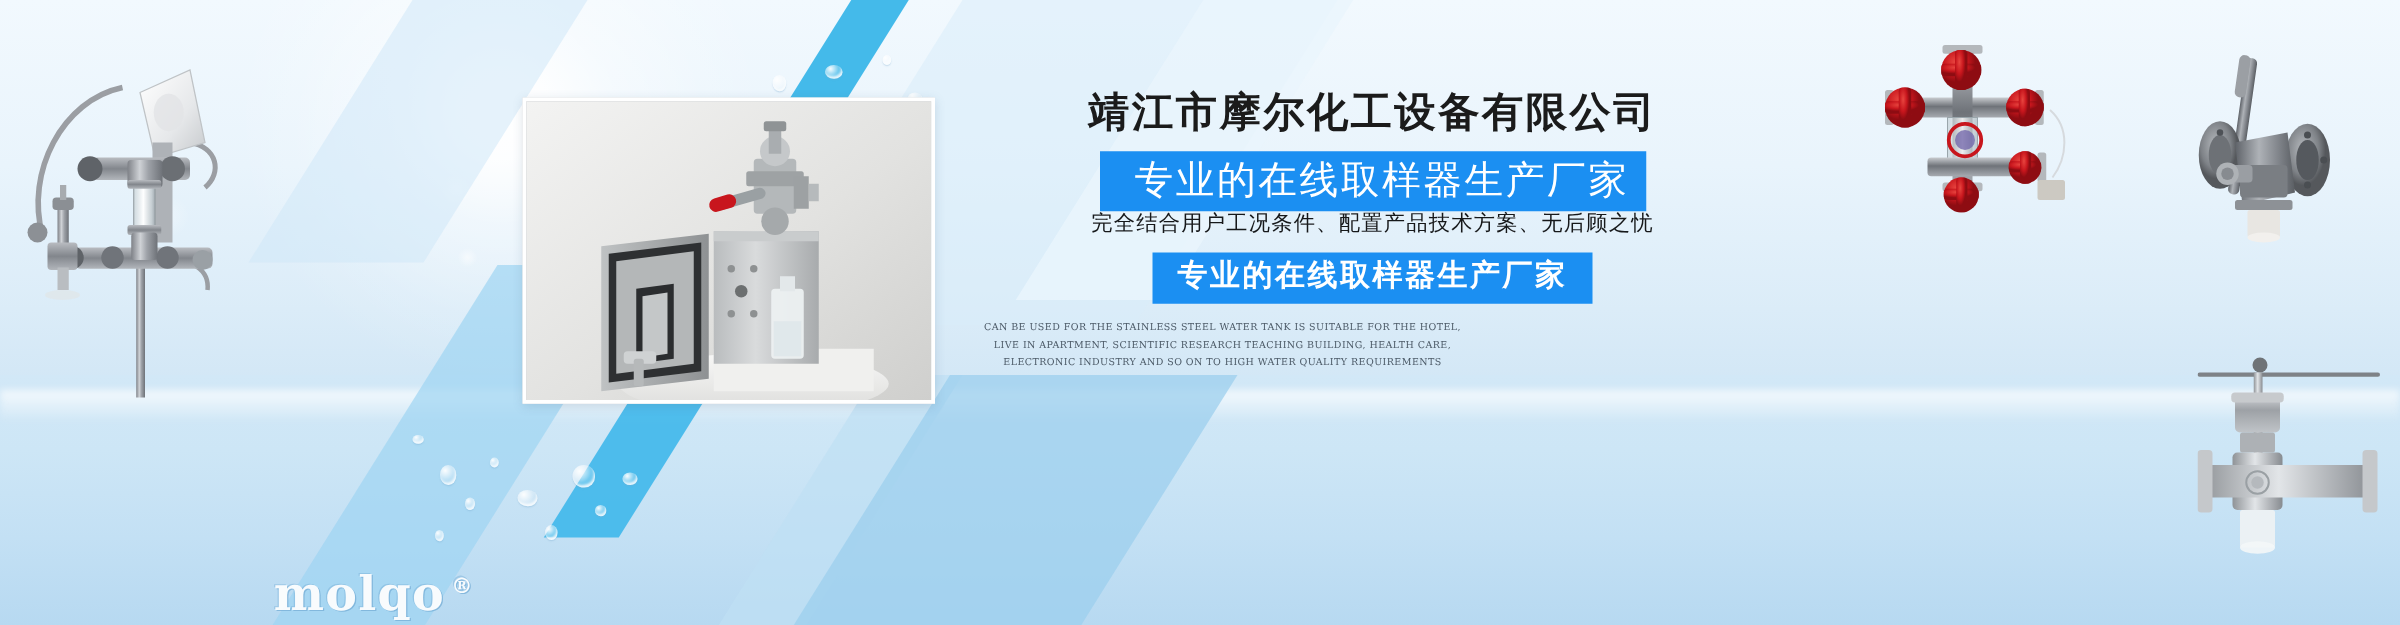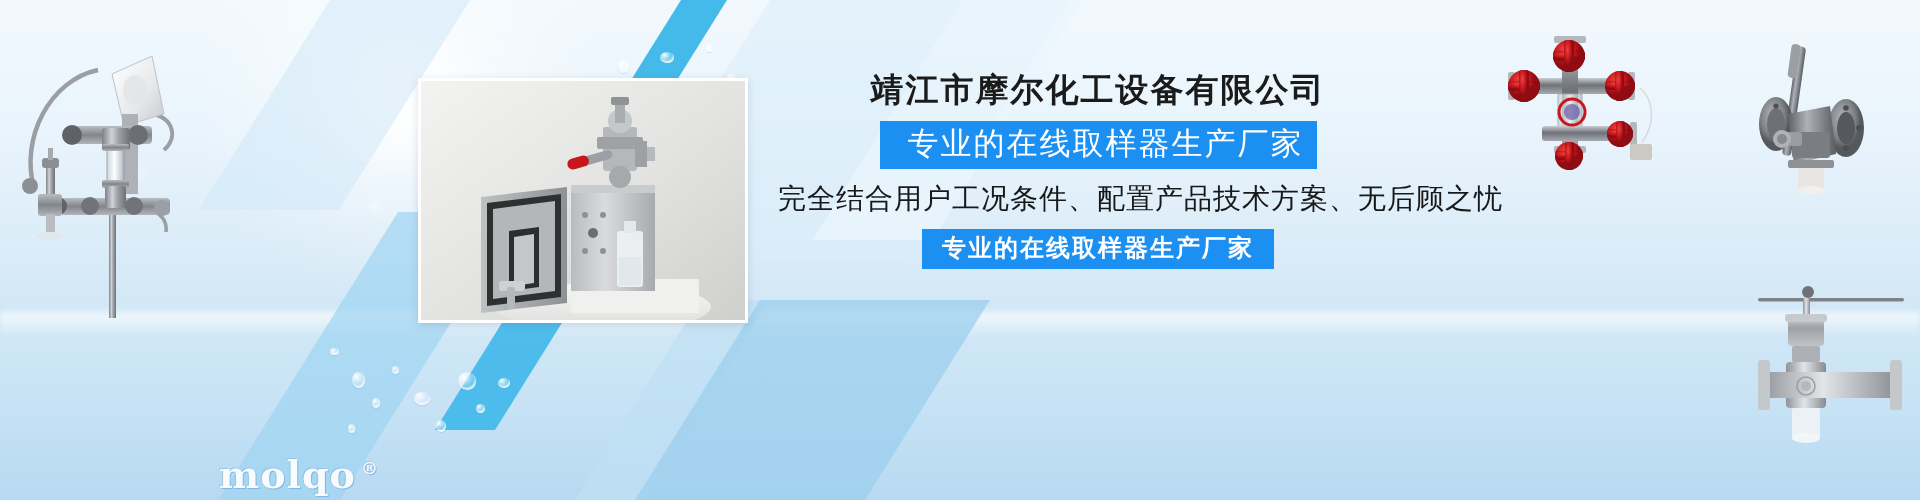--- a/index.html
+++ b/index.html
@@ -92,21 +92,21 @@
     font-family:"DejaVu Serif","Liberation Serif",serif;
     font-size:33px;font-weight:700;color:#1b1b1b;letter-spacing:2px;
     white-space:nowrap;line-height:1.1;
   }
   .headline{
     display:inline-block;margin-top:13px;background:#1b8ff2;color:#fff;
     font-size:31px;font-weight:400;letter-spacing:2px;
     padding:5px 13px 7px 28px;white-space:nowrap;line-height:1.15;
   }
   .subline{
-    margin-top:13px;font-size:28px;color:#16181a;letter-spacing:1px;
+    font-size:17px;color:#16181a;letter-spacing:1px;
     white-space:nowrap;line-height:1.2;
   }
   .badge{
     display:inline-block;margin-top:13px;background:#1b8ff2;color:#fff;
     font-size:24px;font-weight:600;letter-spacing:2px;
     padding:5px 20px 7px 20px;white-space:nowrap;line-height:1.2;
   }
   .eng{
     margin-top:12px;width:400px;
     font-family:"DejaVu Serif","Liberation Serif",serif;
@@ -435,19 +435,20 @@
       <rect x="34" y="132" width="28" height="30" rx="2" fill="#edf1f3" opacity=".95"></rect>
       <ellipse cx="48" cy="162" rx="14" ry="5" fill="#f4f7f8" opacity=".9"></ellipse>
     </svg>
   </div>
 
   <div class="textblock">
     <div class="company">靖江市摩尔化工设备有限公司</div>
     <div><span class="headline">专业的在线取样器生产厂家</span></div>
     <div class="subline">完全结合用户工况条件、配置产品技术方案、无后顾之忧</div>
     <div><span class="badge">专业的在线取样器生产厂家</span></div>
+    <div class="eng">CAN BE USED FOR THE STAINLESS STEEL WATER TANK IS SUITABLE FOR THE HOTEL, LIVE IN APARTMENT, SCIENTIFIC RESEARCH TEACHING BUILDING, HEALTH CARE, ELECTRONIC INDUSTRY AND SO ON TO HIGH WATER QUALITY REQUIREMENTS</div>
   </div>
 
   <div class="watermark">
     <span>molqo</span><sup>®</sup>
   </div>
 
 </div>
 
 </body></html>

